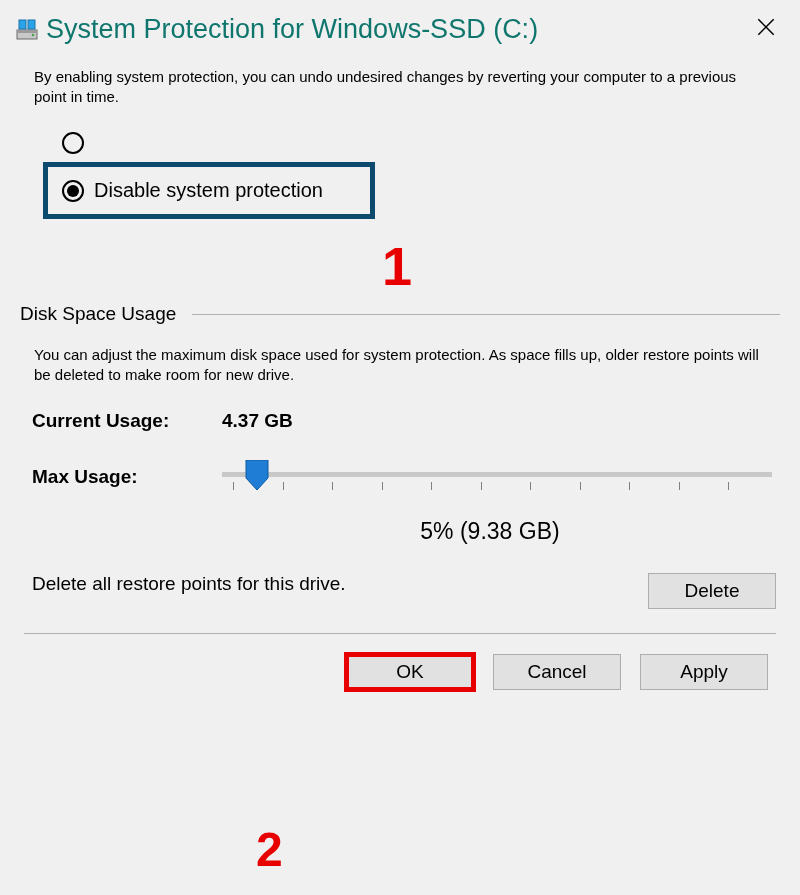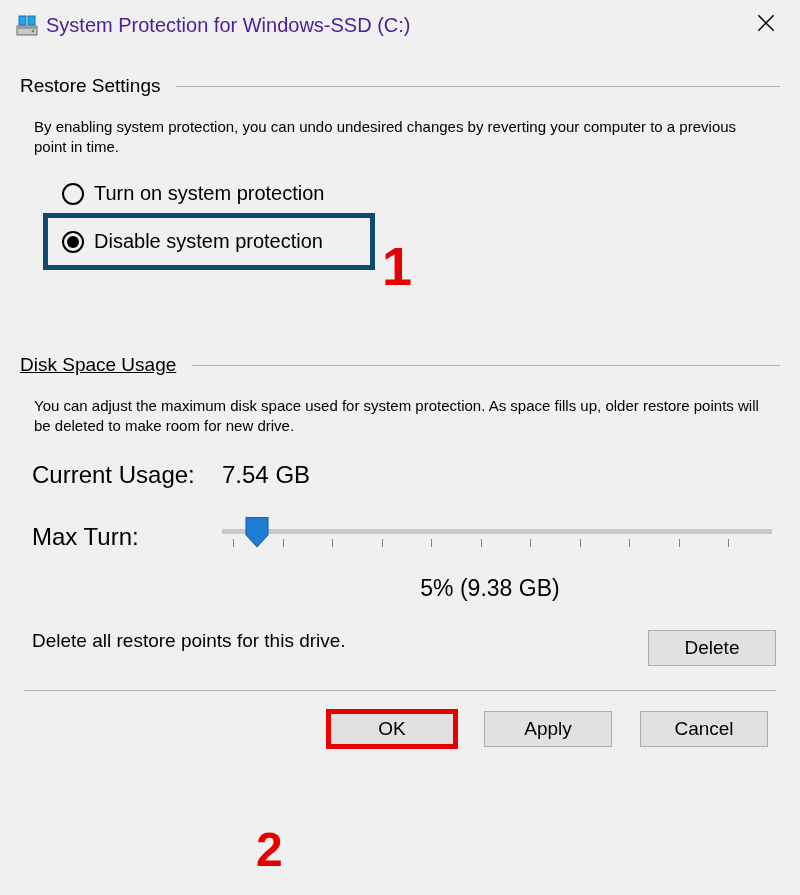--- a/index.html
+++ b/index.html
@@ -22,22 +22,22 @@
     display: flex;
     align-items: center;
     padding: 14px 16px 8px 16px;
   }
   .title-icon {
     width: 22px; height: 22px;
     margin-right: 8px;
     flex: 0 0 auto;
   }
   .title-text {
-    font-size: 20px;
-    color: #4c1d95;
+    font-size: 27px;
+    color: #0f766e;
     flex: 1 1 auto;
   }
   .close-x {
     width: 28px; height: 28px;
     margin-right: 4px;
     margin-top: -6px;
     display: flex; align-items: center; justify-content: center;
     font-size: 28px;
     line-height: 1;
     color: #000;
@@ -99,22 +99,23 @@
     position: absolute;
     color: #e80000;
     font-weight: bold;
     font-size: 54px;
   }
   .anno-1 { left: 382px; top: 235px; }
   .anno-2 { left: 256px; top: 822px; font-size: 48px; font-weight: bold; }
   .usage-row {
     display: flex;
     margin: 0 0 24px 12px;
-    font-size: 24px;
-    align-items: center;
+    font-size: 19px;
+    align-items: center;
+    font-weight: bold;
   }
   .usage-label { width: 190px; }
   .slider-wrap {
     position: relative;
     flex: 1 1 auto;
     height: 44px;
     margin-right: 8px;
   }
   .slider-track {
     position: absolute;
@@ -158,21 +159,21 @@
     text-align: center;
   }
   .btn.delete { width: 128px; }
   .footer-sep {
     height: 1px; background: #b0b0b0;
     margin: 0 4px 20px 4px;
   }
   .footer-btns {
     display: flex;
     justify-content: flex-end;
-    gap: 28px;
+    gap: 19px;
     padding-right: 12px;
   }
   .footer-btns .btn { width: 128px; }
   .btn.ok-highlight {
     outline: 5px solid #e80000;
     outline-offset: -3px;
   }
 </style>
 </head>
 <body>
@@ -192,56 +193,51 @@
     <span class="title-text">System Protection for Windows-SSD (C:)</span>
     <span class="close-x">
       <svg viewBox="0 0 20 20" width="22" height="22">
         <path d="M3 3 L17 17 M17 3 L3 17" stroke="#000" stroke-width="1.4" fill="none"></path>
       </svg>
     </span>
   </div>
 
   <div class="content">
 
-    <div class="section-hdr">
-      <span class="section-label">Restore Settings</span>
-      <span class="rule"></span>
-    </div>
 
     <div class="desc">By enabling system protection, you can undo undesired changes by reverting your computer to a previous point in time.</div>
 
     <div class="radios">
       <div class="radio-row">
         <span class="radio-outline"></span>
-        <span>Turn on system protection</span>
       </div>
       <div class="radio-row highlighted">
         <span class="radio-outline">
           <span class="radio-dot"></span>
         </span>
         <span>Disable system protection</span>
       </div>
     </div>
 
     <span class="anno-num anno-1">1</span>
 
-    <div class="section-hdr" style="margin-top:84px;text-decoration:underline;">
+    <div class="section-hdr" style="margin-top:84px;">
       <span class="section-label">Disk Space Usage</span>
       <span class="rule"></span>
     </div>
 
     <div class="desc">You can adjust the maximum disk space used for system protection. As space fills up, older restore points will be deleted to make room for new drive.</div>
 
     <div class="usage-row">
       <span class="usage-label">Current Usage:</span>
-      <span>7.54 GB</span>
+      <span>4.37 GB</span>
     </div>
 
     <div class="usage-row" style="align-items:flex-start; margin-bottom:0;">
-      <span class="usage-label" style="padding-top:10px;">Max Turn:</span>
+      <span class="usage-label" style="padding-top:10px;">Max Usage:</span>
       <div class="slider-wrap">
         <div class="slider-track"></div>
         <div class="slider-ticks">
           <span class="tick" style="left:2%"></span>
             <span class="tick" style="left:11%"></span>
           <span class="tick" style="left:20%"></span>
             <span class="tick" style="left:29%"></span>
           <span class="tick" style="left:38%"></span>
             <span class="tick" style="left:47%"></span>
           <span class="tick" style="left:56%"></span>
@@ -263,20 +259,20 @@
     <div class="delete-row">
       <span>Delete all restore points for this drive.</span>
       <span class="spacer"></span>
       <div class="btn delete">Delete</div>
     </div>
 
     <div class="footer-sep"></div>
 
     <div class="footer-btns">
       <div class="btn ok-highlight">OK</div>
+      <div class="btn">Cancel</div>
       <div class="btn">Apply</div>
-      <div class="btn">Cancel</div>
     </div>
 
     <span class="anno-num anno-2">2</span>
 
   </div>
 </div>
 
 </body></html>

